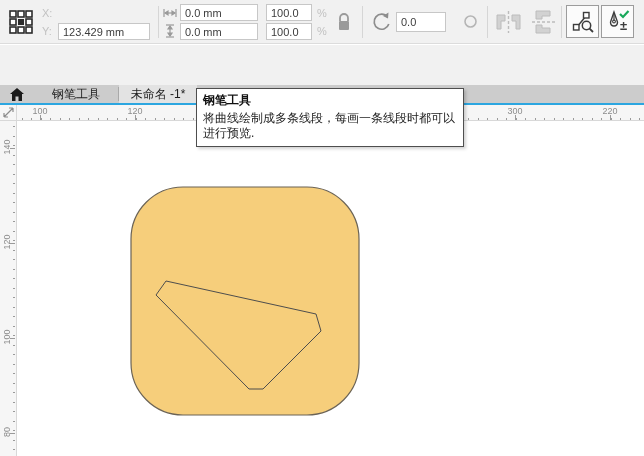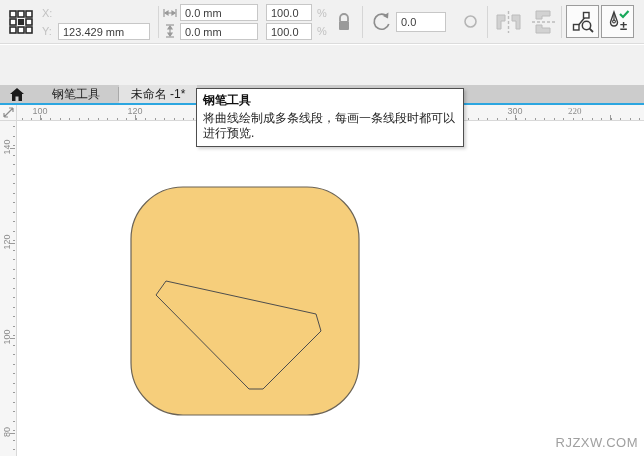--- a/index.html
+++ b/index.html
@@ -340,21 +340,21 @@
   </div>
   <div class="blueline" style="background: rgb(44, 166, 224);"></div>
 
   <div class="hruler">
       <div class="rlab" style="left: 30px; top: 1px; width: 20px; text-align: center;">100</div>
       <div class="htick" style="left: 40px; top: 10px; height: 5px;"></div>
       <div class="rlab" style="left: 125px; top: 1px; width: 20px; text-align: center;">120</div>
       <div class="htick" style="left: 135px; top: 10px; height: 5px;"></div>
       <div class="rlab" style="left: 505px; top: 1px; width: 20px; text-align: center;">300</div>
       <div class="htick" style="left: 515px; top: 10px; height: 5px;"></div>
-      <div class="rlab" style="left: 568px; top: 1px; width: 20px; text-align: left; font-family: Liberation Serif, serif;">220</div>
+      <div class="rlab" style="left: 600px; top: 1px; width: 20px; text-align: center;">220</div>
       <div class="htick" style="left: 610px; top: 10px; height: 5px;"></div>
       <div class="htick" style="left: 22px; top: 13px; height: 2px;"></div>
       <div class="htick" style="left: 31px; top: 13px; height: 2px;"></div>
       <div class="htick" style="left: 41px; top: 13px; height: 2px;"></div>
       <div class="htick" style="left: 50px; top: 13px; height: 2px;"></div>
       <div class="htick" style="left: 60px; top: 13px; height: 2px;"></div>
       <div class="htick" style="left: 69px; top: 13px; height: 2px;"></div>
       <div class="htick" style="left: 79px; top: 13px; height: 2px;"></div>
       <div class="htick" style="left: 88px; top: 13px; height: 2px;"></div>
       <div class="htick" style="left: 98px; top: 13px; height: 2px;"></div>
@@ -465,21 +465,20 @@
     <svg width="11" height="11" viewBox="0 0 11 11">
       <path d="M1 10 L10 1 M10 1 h-4 M10 1 v4 M1 10 h4 M1 10 v-4" stroke="#8c8c8c" stroke-width="1.2" fill="none"></path>
     </svg>
   </div>
 
   <div class="canvas">
     <svg width="627" height="335" viewBox="17 121 627 335">
       <rect fill="#F6CE7B" stroke="#6B6355" stroke-width="1.2" x="131" y="187" width="228" height="228" rx="52" ry="52"></rect>
       <polygon fill="none" stroke="#4D4D4D" stroke-width="1" points="166,281 316,314 321,331 263,389 249,389 156,295"></polygon>
     </svg>
-    <div class="watermark" style="color: rgb(160, 160, 160);">RJZXW.COM</div>
   </div>
 
   <div class="tooltip">
     <div class="tt-title">钢笔工具</div>
     <div class="tt-body">将曲线绘制成多条线段，每画一条线段时都可以进行预览.</div>
   </div>
 
 </div>
 
 </body></html>

